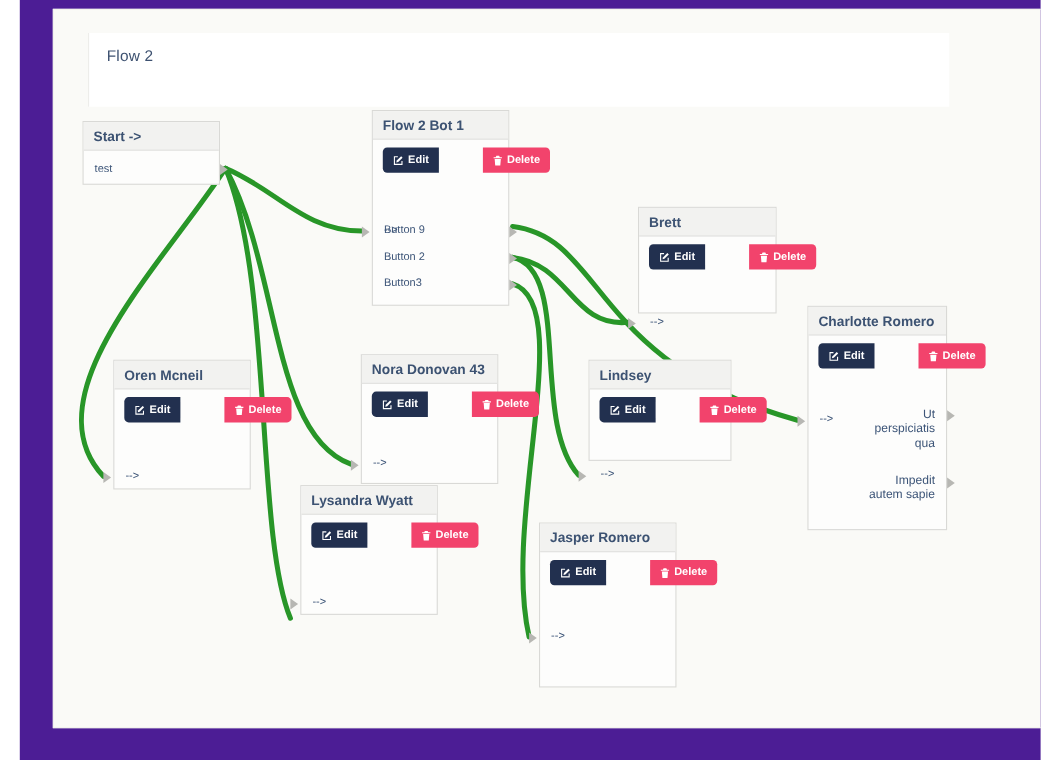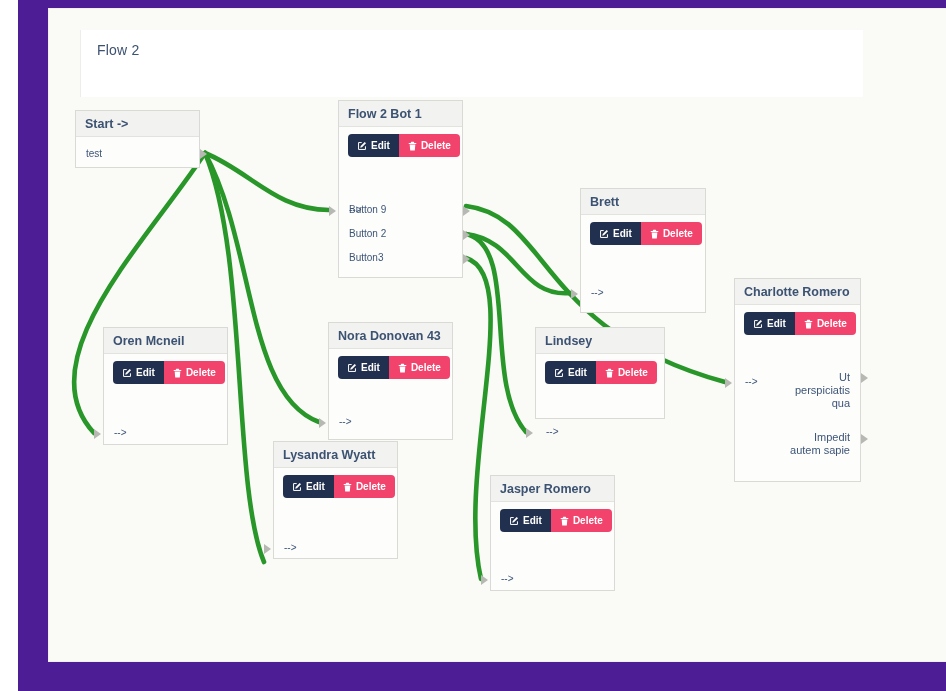--- a/index.html
+++ b/index.html
@@ -6,21 +6,21 @@
   #stage{position:relative;width:946px;height:691px;overflow:hidden;background:#4c1d95;margin-left:18px;}
   #canvas{position:absolute;left:30px;top:8px;width:916px;height:652px;background:#fafaf7;border:1px solid #f1f1ec;}
   #titlecard{position:absolute;left:62px;top:30px;width:782px;height:67px;background:#ffffff;border-left:1px solid #ededea;}
   #titlecard .t{padding:12px 0 0 16px;font-size:14px;color:#3d5170;letter-spacing:.2px;}
   svg.wires{position:absolute;left:0;top:0;width:946px;height:691px;z-index:2;}
   svg.wires path{fill:none;stroke:#289628;stroke-width:4.6px;stroke-linecap:round;}
   .node{position:absolute;z-index:5;background:#fdfdfc;border:1px solid #d9d9d6;box-sizing:border-box;}
   .nhead{height:26px;line-height:26px;box-sizing:border-box;padding:0 9px;background:#f2f2f0;
          border-bottom:1px solid #e2e2df;font-size:12.5px;font-weight:700;color:#3c5272;
          white-space:nowrap;overflow:hidden;cursor:move;}
-  .btns{position:absolute;left:9px;top:33px;display:flex;}
+  .btns{position:absolute;left:9px;top:33px;display:flex;gap:40px;}
   .btn{display:flex;align-items:center;gap:4px;height:23px;padding:0 9px;border:none;color:#fff;
        font-family:"Liberation Sans",sans-serif;font-size:10px;font-weight:700;cursor:pointer;}
   .btn svg{display:block;}
   .b-edit{background:#22304f;border-radius:4px 0 0 4px;}
   .b-del{background:#f2436c;border-radius:0 4px 4px 0;}
   .prow{position:absolute;left:10px;right:10px;font-size:10px;color:#3d5578;}
   .prow.r{text-align:left;}
   .prow.l{text-align:left;}
   .outblock{position:absolute;right:10px;width:64px;text-align:right;font-size:11px;
             line-height:13px;color:#3d5578;}
@@ -79,21 +79,21 @@
     <div class="prow l" style="top:103px">--&gt;</div>
     <div class="prow r" style="top:103px">Button 9</div>
     <div class="prow r" style="top:127px">Button 2</div>
     <div class="prow r" style="top:151px">Button3</div>
     <span class="port in" style="top:105px"></span>
     <span class="port out" style="top:105px"></span>
     <span class="port out" style="top:129px"></span>
     <span class="port out" style="top:153px"></span>
   </div>
 
-  <div class="node" style="left:562px;top:188px;width:126px;height:125px">
+  <div class="node" style="left:562px;top:188px;width:126px;height:97px">
     <div class="nhead">Brett</div>
     <div class="btns">
       <button class="btn b-edit">
         <span>
             <svg width="10" height="10" viewBox="0 0 16 16">
               <path d="M13.5 8.5v5h-11v-11h5" stroke="#fff" stroke-width="1.6" fill="none"></path>
               <path d="M12.3 1.6l2.1 2.1L8 10.1l-2.8.7.7-2.8z" fill="#fff"></path>
             </svg>
           </span>
         <span>Edit</span>
@@ -233,21 +233,21 @@
               <path fill="#fff" d="M5 1h4l1 2h3v1.6H1V3h3zM2.5 5.5h9L10.7 15H3.3z"></path>
             </svg>
           </span>
         <span>Delete</span>
       </button>
     </div>
     <div class="prow l" style="top:100px">--&gt;</div>
     <span class="port in" style="top:102px"></span>
   </div>
 
-  <div class="node" style="left:472px;top:475px;width:125px;height:116px">
+  <div class="node" style="left:472px;top:475px;width:125px;height:150px">
     <div class="nhead">Jasper Romero</div>
     <div class="btns">
       <button class="btn b-edit">
         <span>
             <svg width="10" height="10" viewBox="0 0 16 16">
               <path d="M13.5 8.5v5h-11v-11h5" stroke="#fff" stroke-width="1.6" fill="none"></path>
               <path d="M12.3 1.6l2.1 2.1L8 10.1l-2.8.7.7-2.8z" fill="#fff"></path>
             </svg>
           </span>
         <span>Edit</span>

